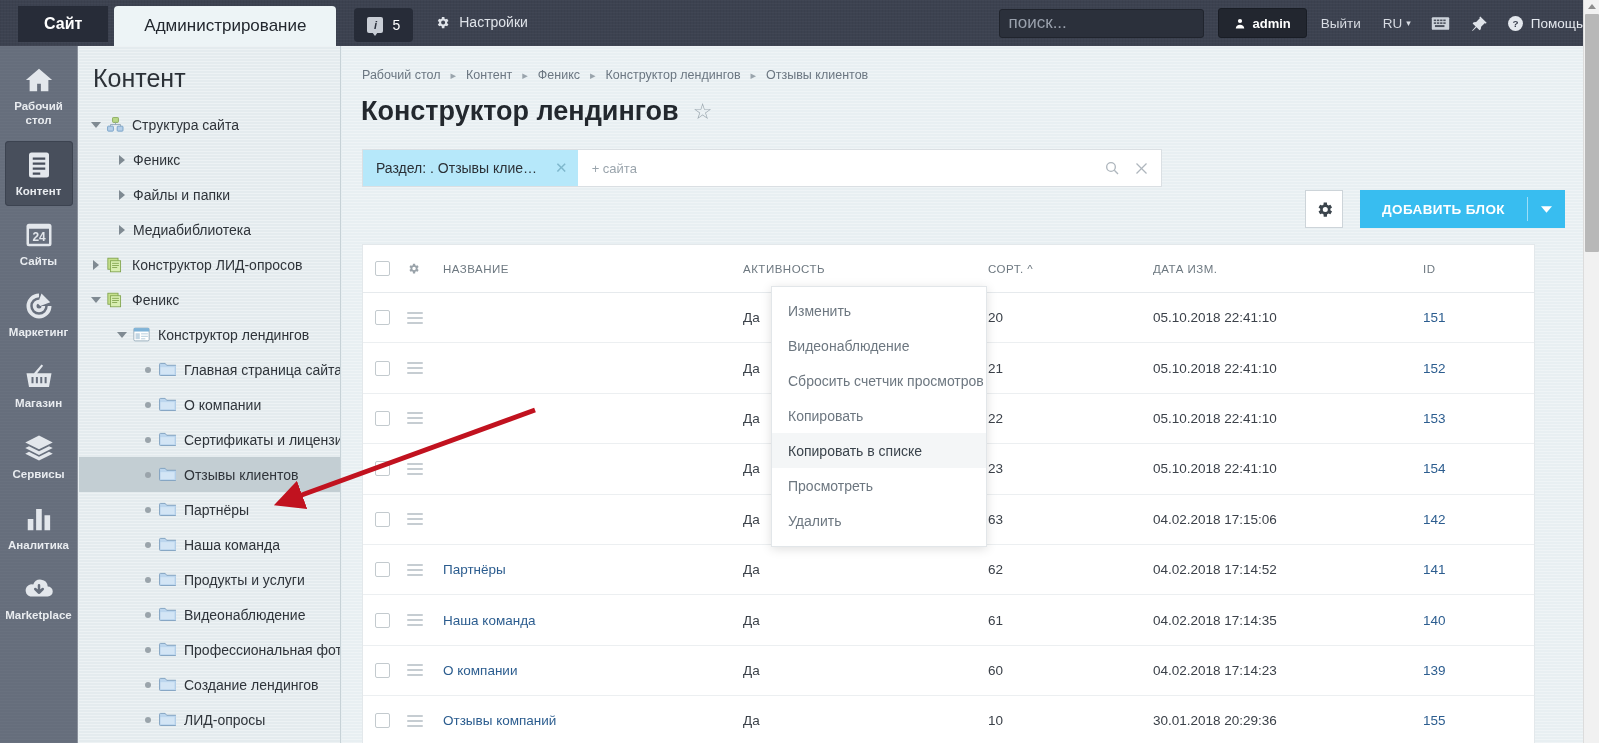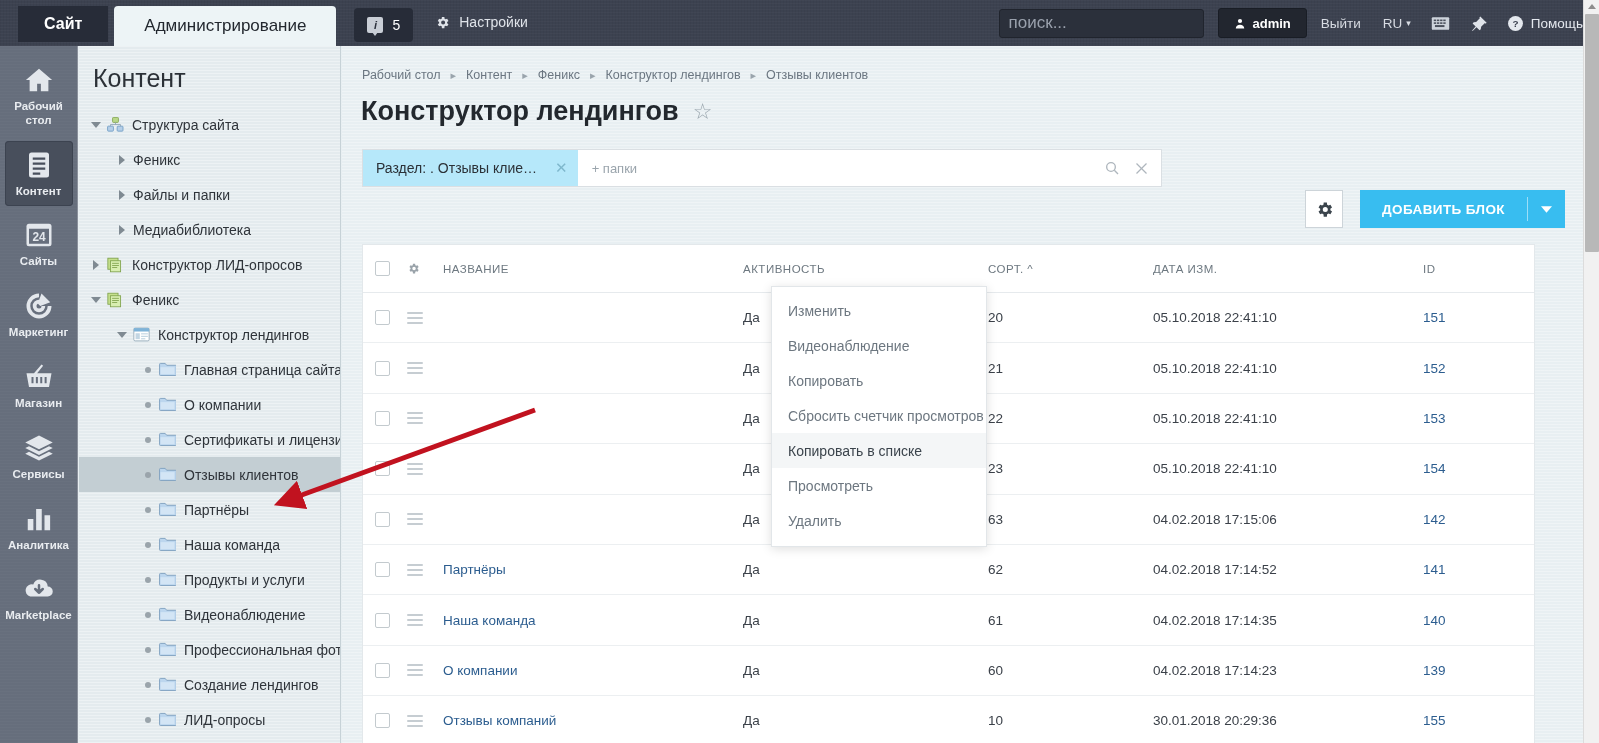--- a/index.html
+++ b/index.html
@@ -537,21 +537,21 @@
   <div class="ptitle-row">
     <div class="ptitle">Конструктор лендингов</div>
     <div class="star">☆</div>
   </div>
 
   <div class="filterbar">
     <div class="chip">
       <span class="txt">Раздел: . Отзывы клие…</span>
       <span class="x">✕</span>
     </div>
-    <span class="addsearch">+ папки</span>
+    <span class="addsearch">+ сайта</span>
     <div class="fb-right">
       <span class="fb-ico">
         <svg width="16" height="16" viewBox="0 0 24 24" fill="none" stroke="#aeb6bd" stroke-width="2">
           <circle cx="10.5" cy="10.5" r="6.5"></circle>
             <line x1="15.5" y1="15.5" x2="21" y2="21"></line>
         </svg>
       </span>
       <span class="fb-ico">
         <svg width="15" height="15" viewBox="0 0 24 24" stroke="#aeb6bd" stroke-width="2">
           <line x1="4" y1="4" x2="20" y2="20"></line>
@@ -747,22 +747,22 @@
           <div class="c-date">30.01.2018 20:29:36</div>
           <div class="c-id"><span class="idv">155</span></div>
         </div>
         <div class="trow"></div>
       </div>
   </div>
 
   <div class="ctx" id="ctxmenu">
       <div class="ctxi">Изменить</div>
       <div class="ctxi">Видеонаблюдение</div>
+      <div class="ctxi">Сбросить счетчик просмотров</div>
       <div class="ctxi">Копировать</div>
-      <div class="ctxi">Сбросить счетчик просмотров</div>
       <div class="ctxi hl">Копировать в списке</div>
       <div class="ctxi">Просмотреть</div>
       <div class="ctxi">Удалить</div>
     </div>
 </div>
 
 <svg class="arrowann" width="300" height="120" viewBox="0 0 300 120">
   <defs>
     <marker id="ah" markerWidth="6" markerHeight="6" refX="3" refY="3" orient="auto">
       <path d="M0,0 L6,3 L0,6 z" fill="#c1121f"></path>

